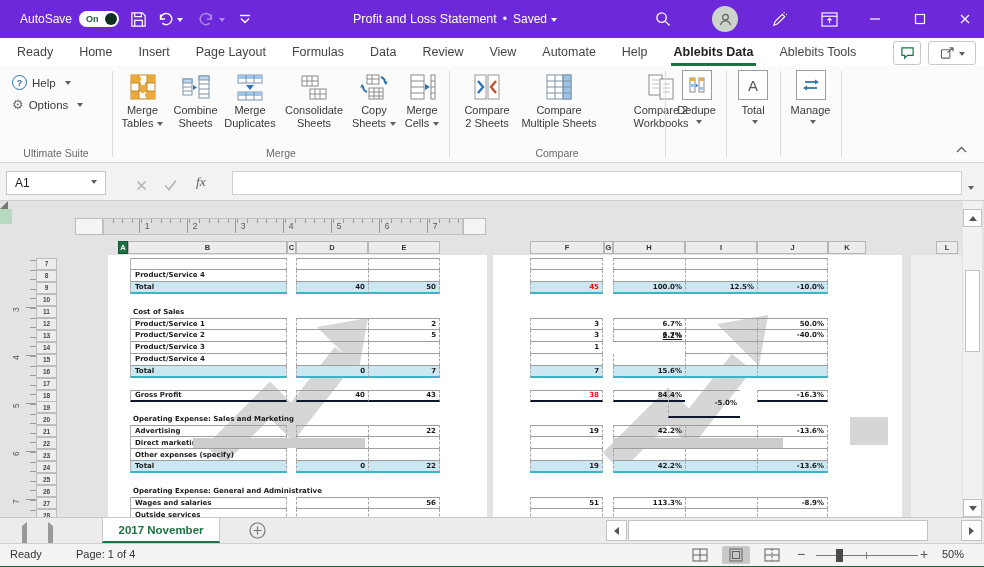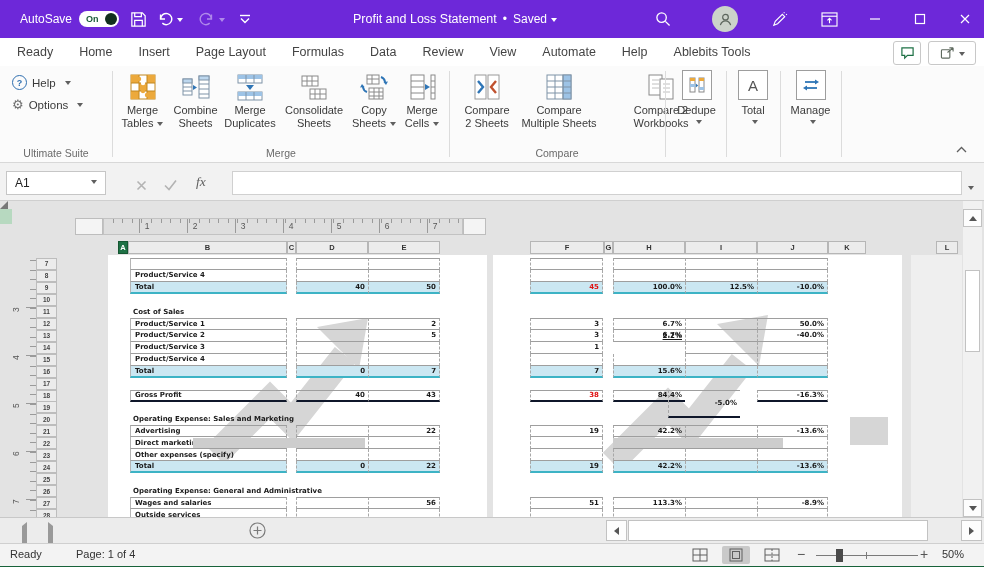--- a/index.html
+++ b/index.html
@@ -176,20 +176,21 @@
       <div class="tab">Ready</div>
       <div class="tab">Home</div>
       <div class="tab">Insert</div>
       <div class="tab">Page Layout</div>
       <div class="tab">Formulas</div>
       <div class="tab">Data</div>
       <div class="tab">Review</div>
       <div class="tab">View</div>
       <div class="tab">Automate</div>
       <div class="tab">Help</div>
+      <div class="tab active">Ablebits Data</div>
       <div class="tab">Ablebits Tools</div>
     </div>
   <div class="tr-btn" style="left:893px;width:26px">
     <svg width="15" height="14" viewBox="0 0 16 15">
         <path d="M2 2h12v8H8l-3 3v-3H2z" fill="none" stroke="#1e7145" stroke-width="1.3"></path>
       </svg>
   </div>
   <div class="tr-btn" style="left:928px;width:46px">
     <svg width="15" height="14" viewBox="0 0 16 15">
         <rect x="1.5" y="4" width="9" height="9" rx="1" fill="none" stroke="#5f6a5f" stroke-width="1.2"></rect>
@@ -630,20 +631,23 @@
       </div>
       <div class="sbbtn" style="left: 965px; top: 69px; width: 15px; height: 82px; background: rgb(255, 255, 255);"></div>
       <div class="sbbtn" style="left: 963px; top: 298px; width: 19px; height: 18px;">
         <span class="tri dn"></span>
       </div>
     </div>
 
   <div class="tabbar">
     <div class="abs" style="left:22px;top:8px"><span class="tri lf gray"></span></div>
     <div class="abs" style="left:48px;top:8px"><span class="tri rt gray"></span></div>
+    <div class="sheettab">
+      <span>2017 November</span>
+    </div>
     <div class="abs" style="left:249px;top:4px">
       <svg width="17" height="17">
           <circle cx="8.5" cy="8.5" r="7.5" fill="none" stroke="#7a7a7a" stroke-width="1.2"></circle>
           <path d="M8.5 4.5v8M4.5 8.5h8" stroke="#7a7a7a" stroke-width="1.2"></path>
         </svg>
     </div>
     <div class="abs" style="left:589px;top:6px"><span class="grip"></span></div>
     <div class="sbbtn" style="left:606px;top:2px;width:21px;height:21px">
         <span class="tri lf"></span>
       </div>

